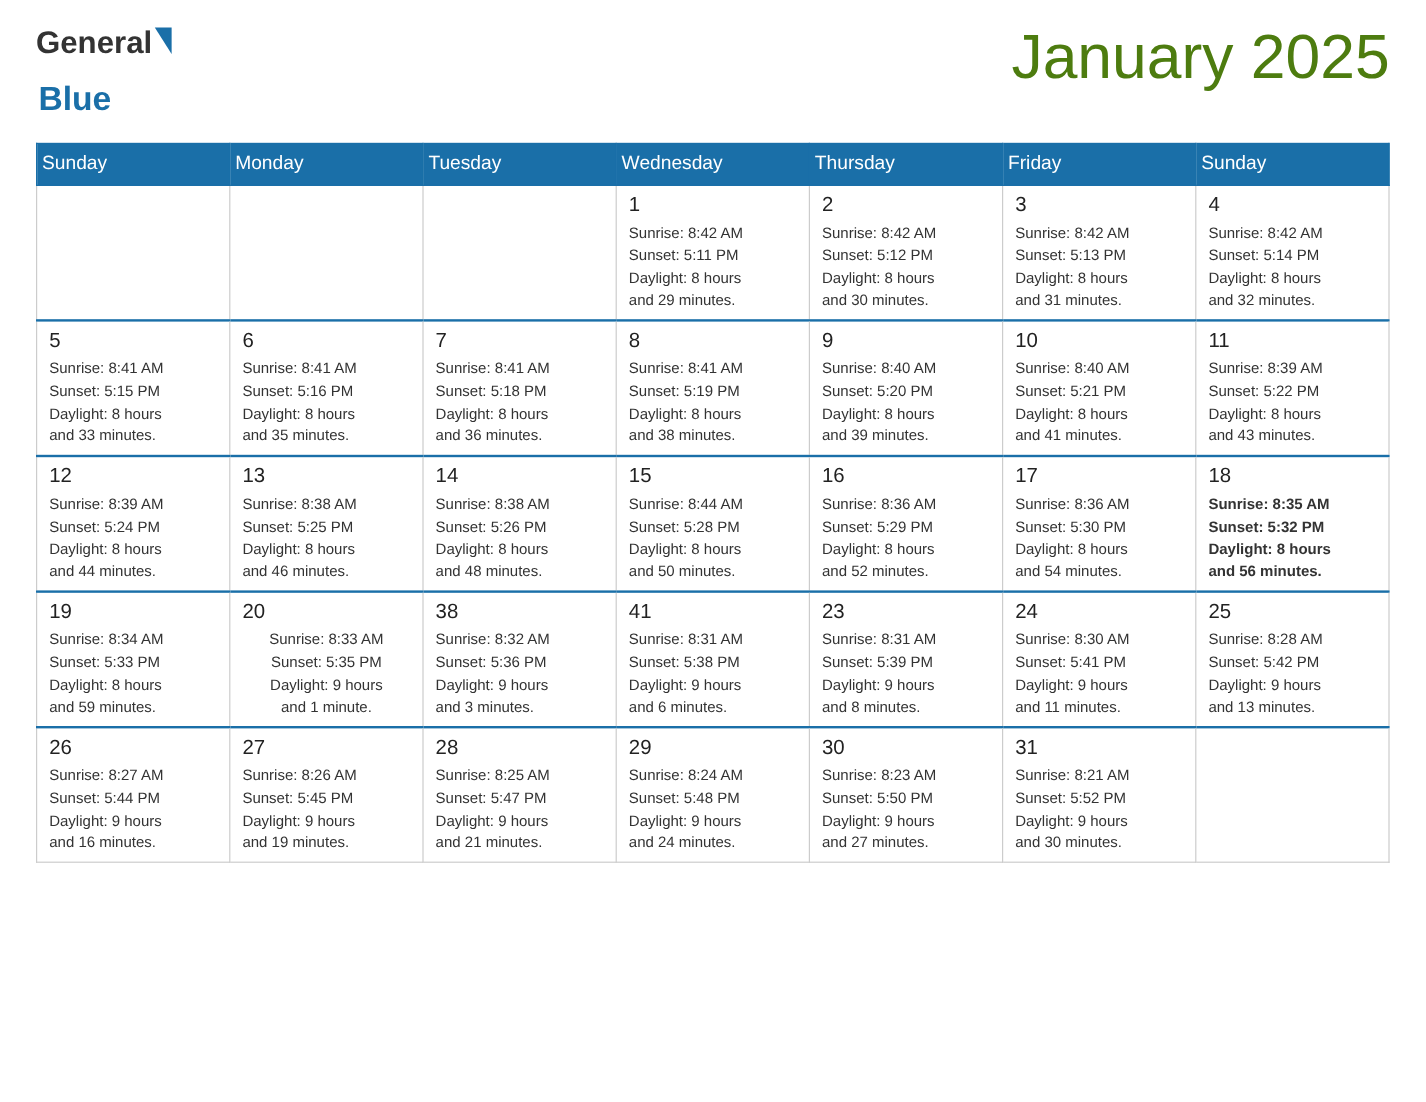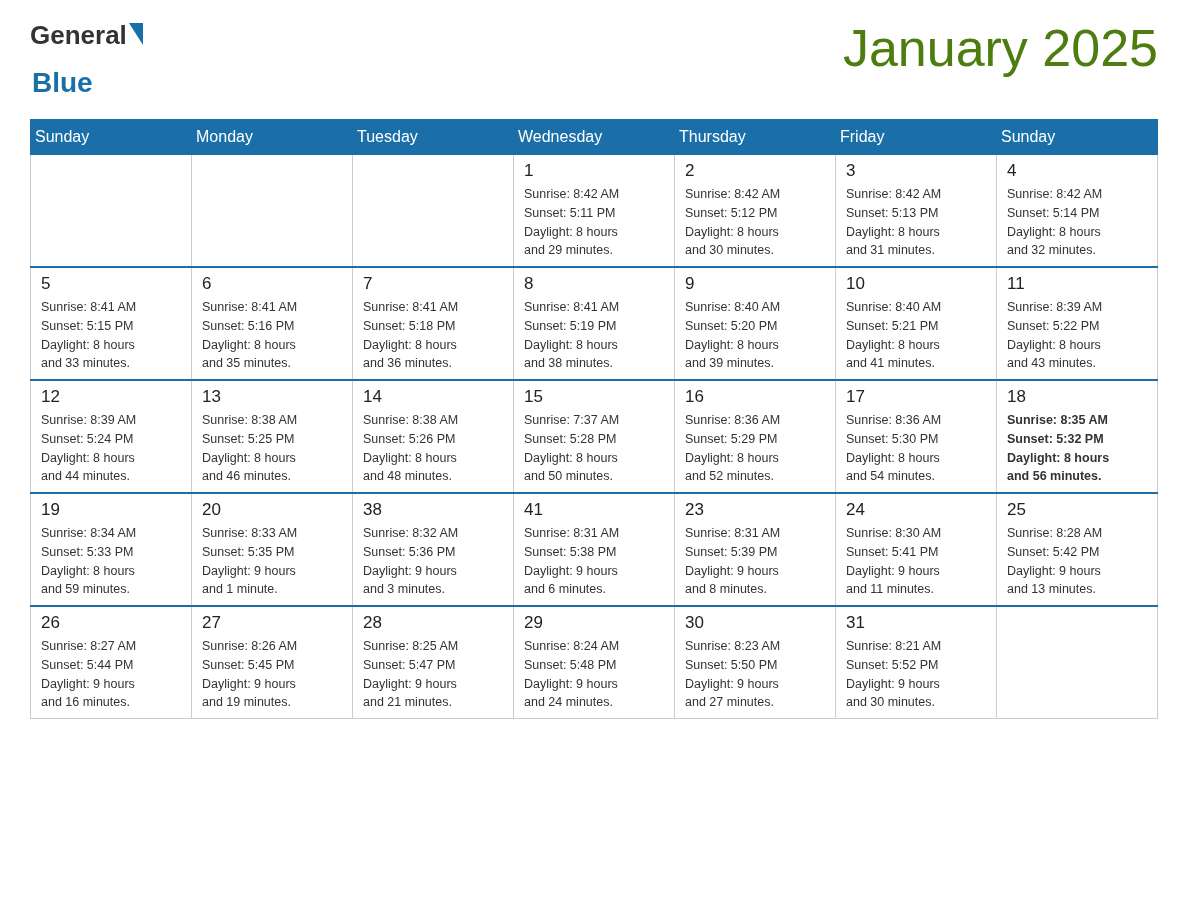--- a/index.html
+++ b/index.html
@@ -234,21 +234,21 @@
         </td>
         <td>
           <div class="day-number">14</div>
           <div class="day-info" style="white-space: pre-line;">Sunrise: 8:38 AM
 Sunset: 5:26 PM
 Daylight: 8 hours
 and 48 minutes.</div>
         </td>
         <td>
           <div class="day-number">15</div>
-          <div class="day-info" style="white-space: pre-line;">Sunrise: 7:37 AM
+          <div class="day-info" style="white-space: pre-line;">Sunrise: 8:44 AM
 Sunset: 5:28 PM
 Daylight: 8 hours
 and 50 minutes.</div>
         </td>
         <td>
           <div class="day-number">16</div>
           <div class="day-info" style="white-space: pre-line;">Sunrise: 8:36 AM
 Sunset: 5:29 PM
 Daylight: 8 hours
 and 52 minutes.</div>
@@ -271,21 +271,21 @@
       <tr class="row-divider">
         <td>
           <div class="day-number">19</div>
           <div class="day-info" style="white-space: pre-line;">Sunrise: 8:34 AM
 Sunset: 5:33 PM
 Daylight: 8 hours
 and 59 minutes.</div>
         </td>
         <td>
           <div class="day-number">20</div>
-          <div class="day-info" style="white-space: pre-line;">Sunrise: 8:33 AM
+          <div class="day-info" style="white-space: pre-line; text-align: center;">Sunrise: 8:33 AM
 Sunset: 5:35 PM
 Daylight: 9 hours
 and 1 minute.</div>
         </td>
         <td>
           <div class="day-number">38</div>
           <div class="day-info" style="white-space: pre-line;">Sunrise: 8:32 AM
 Sunset: 5:36 PM
 Daylight: 9 hours
 and 3 minutes.</div>

